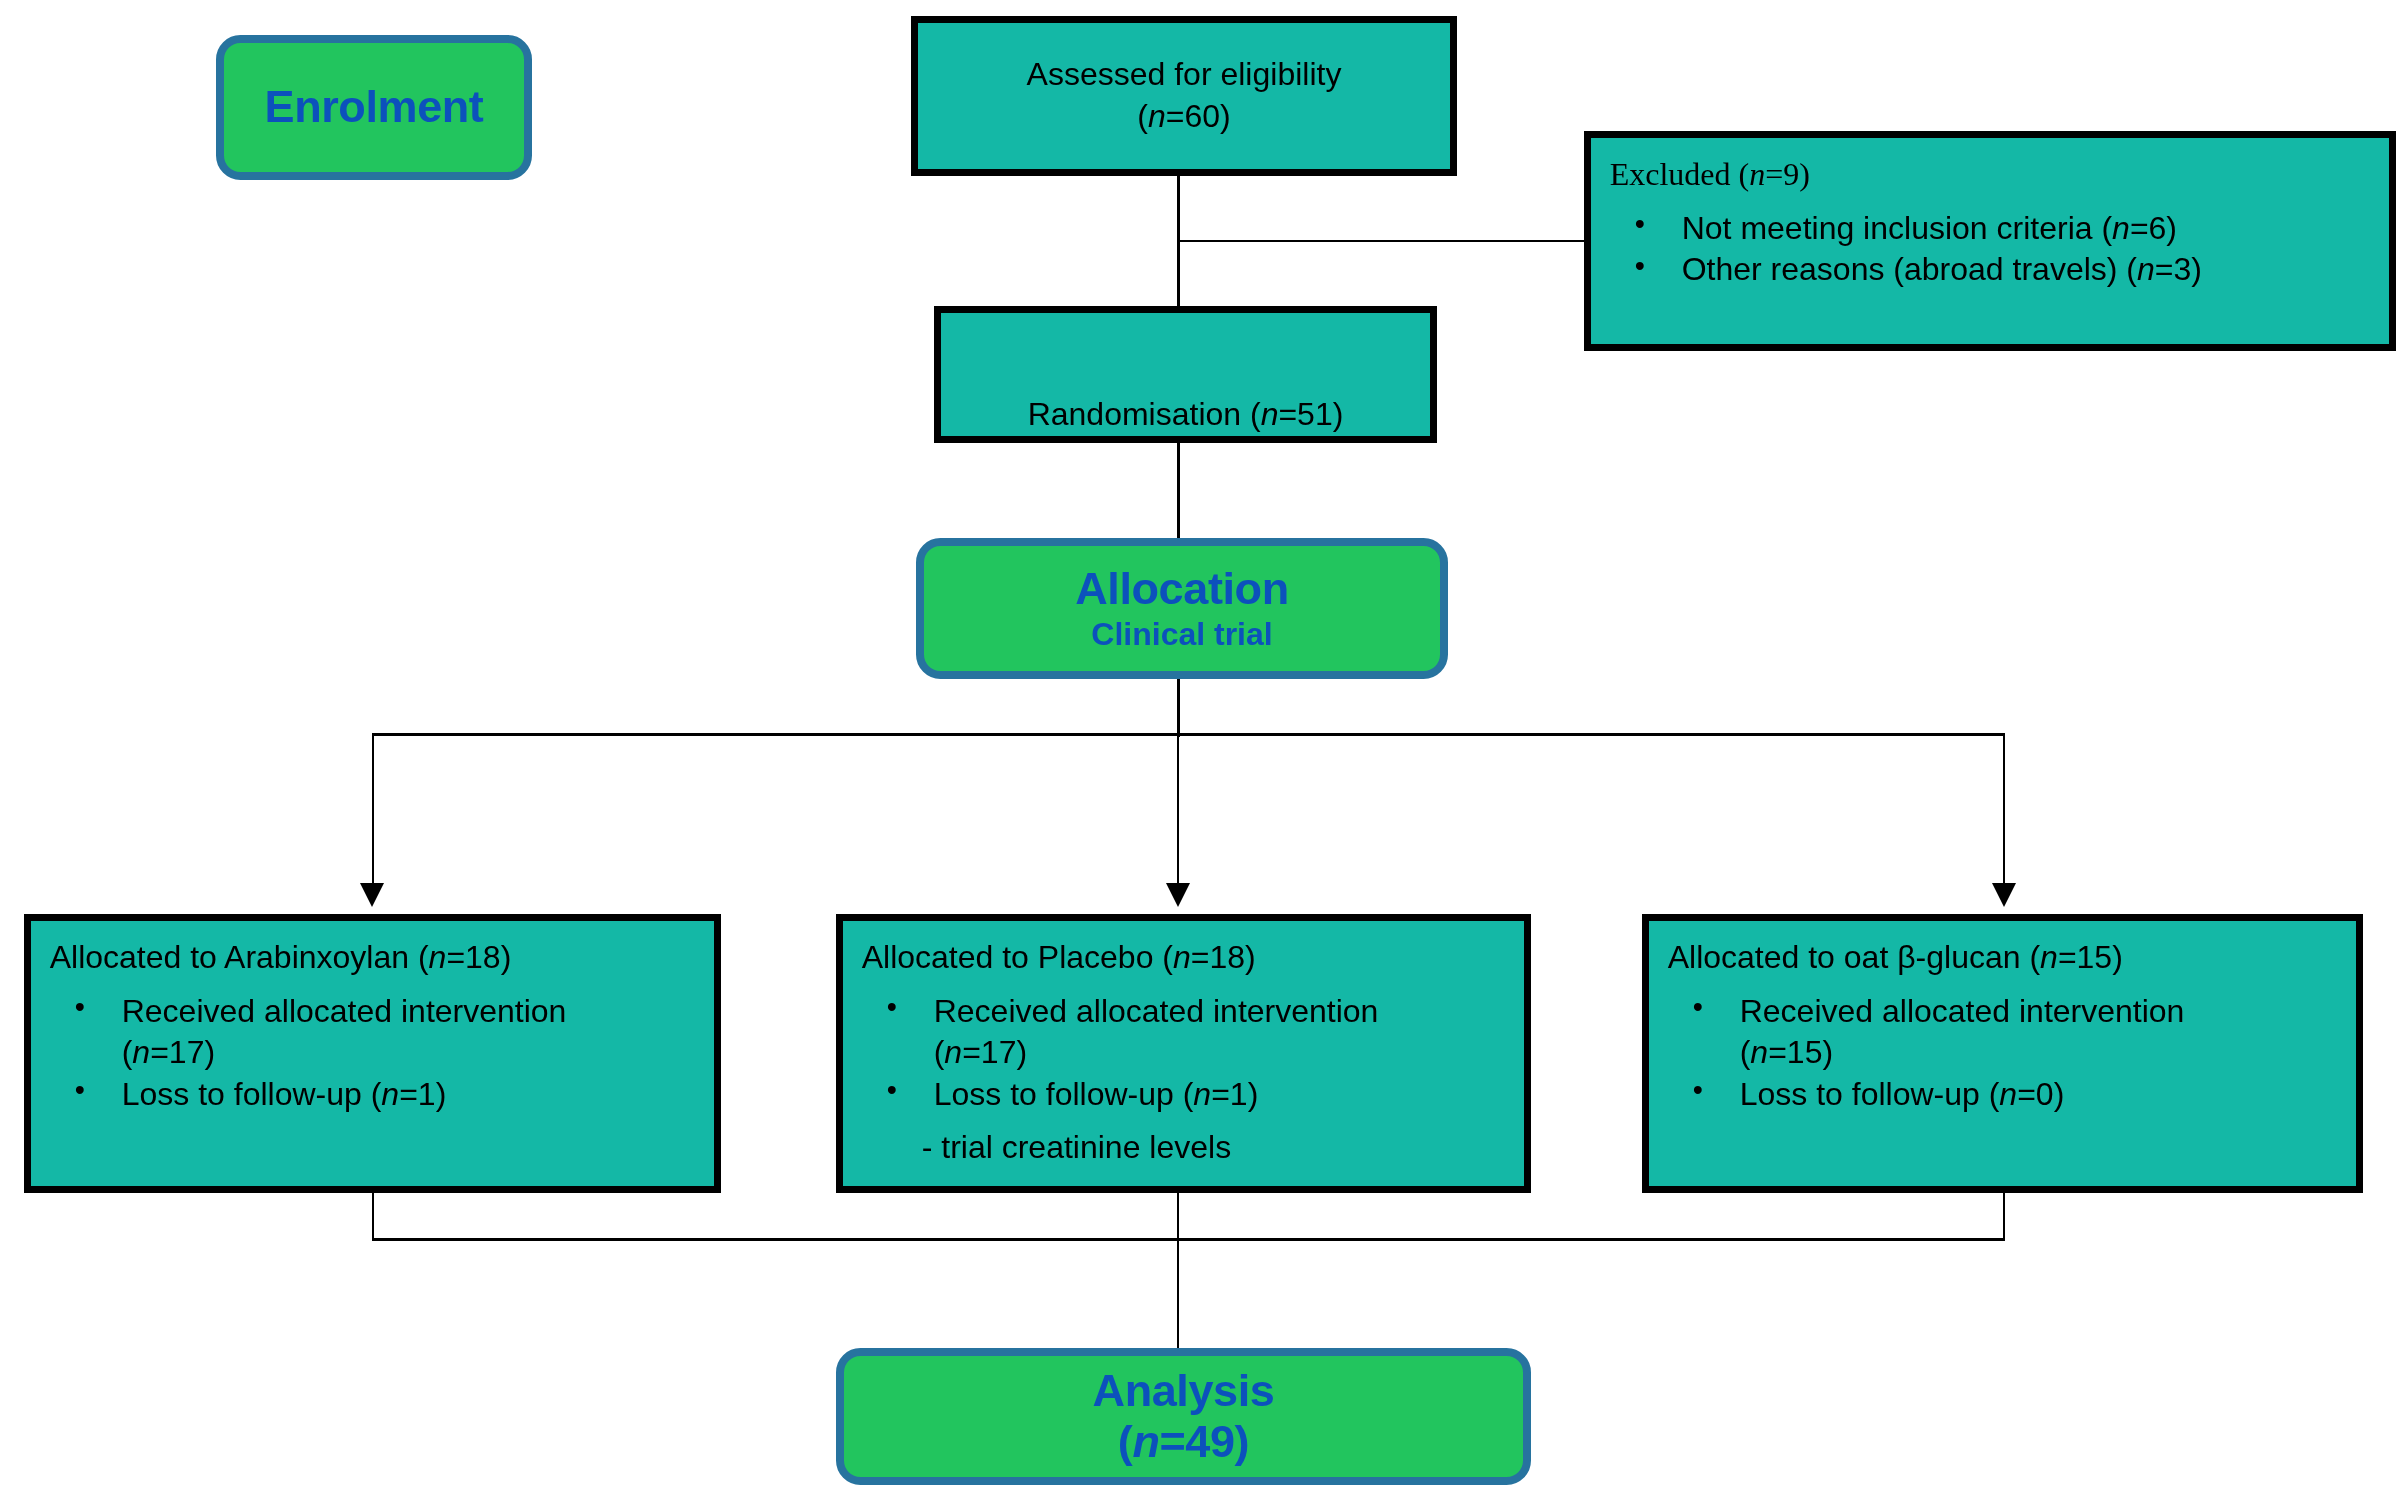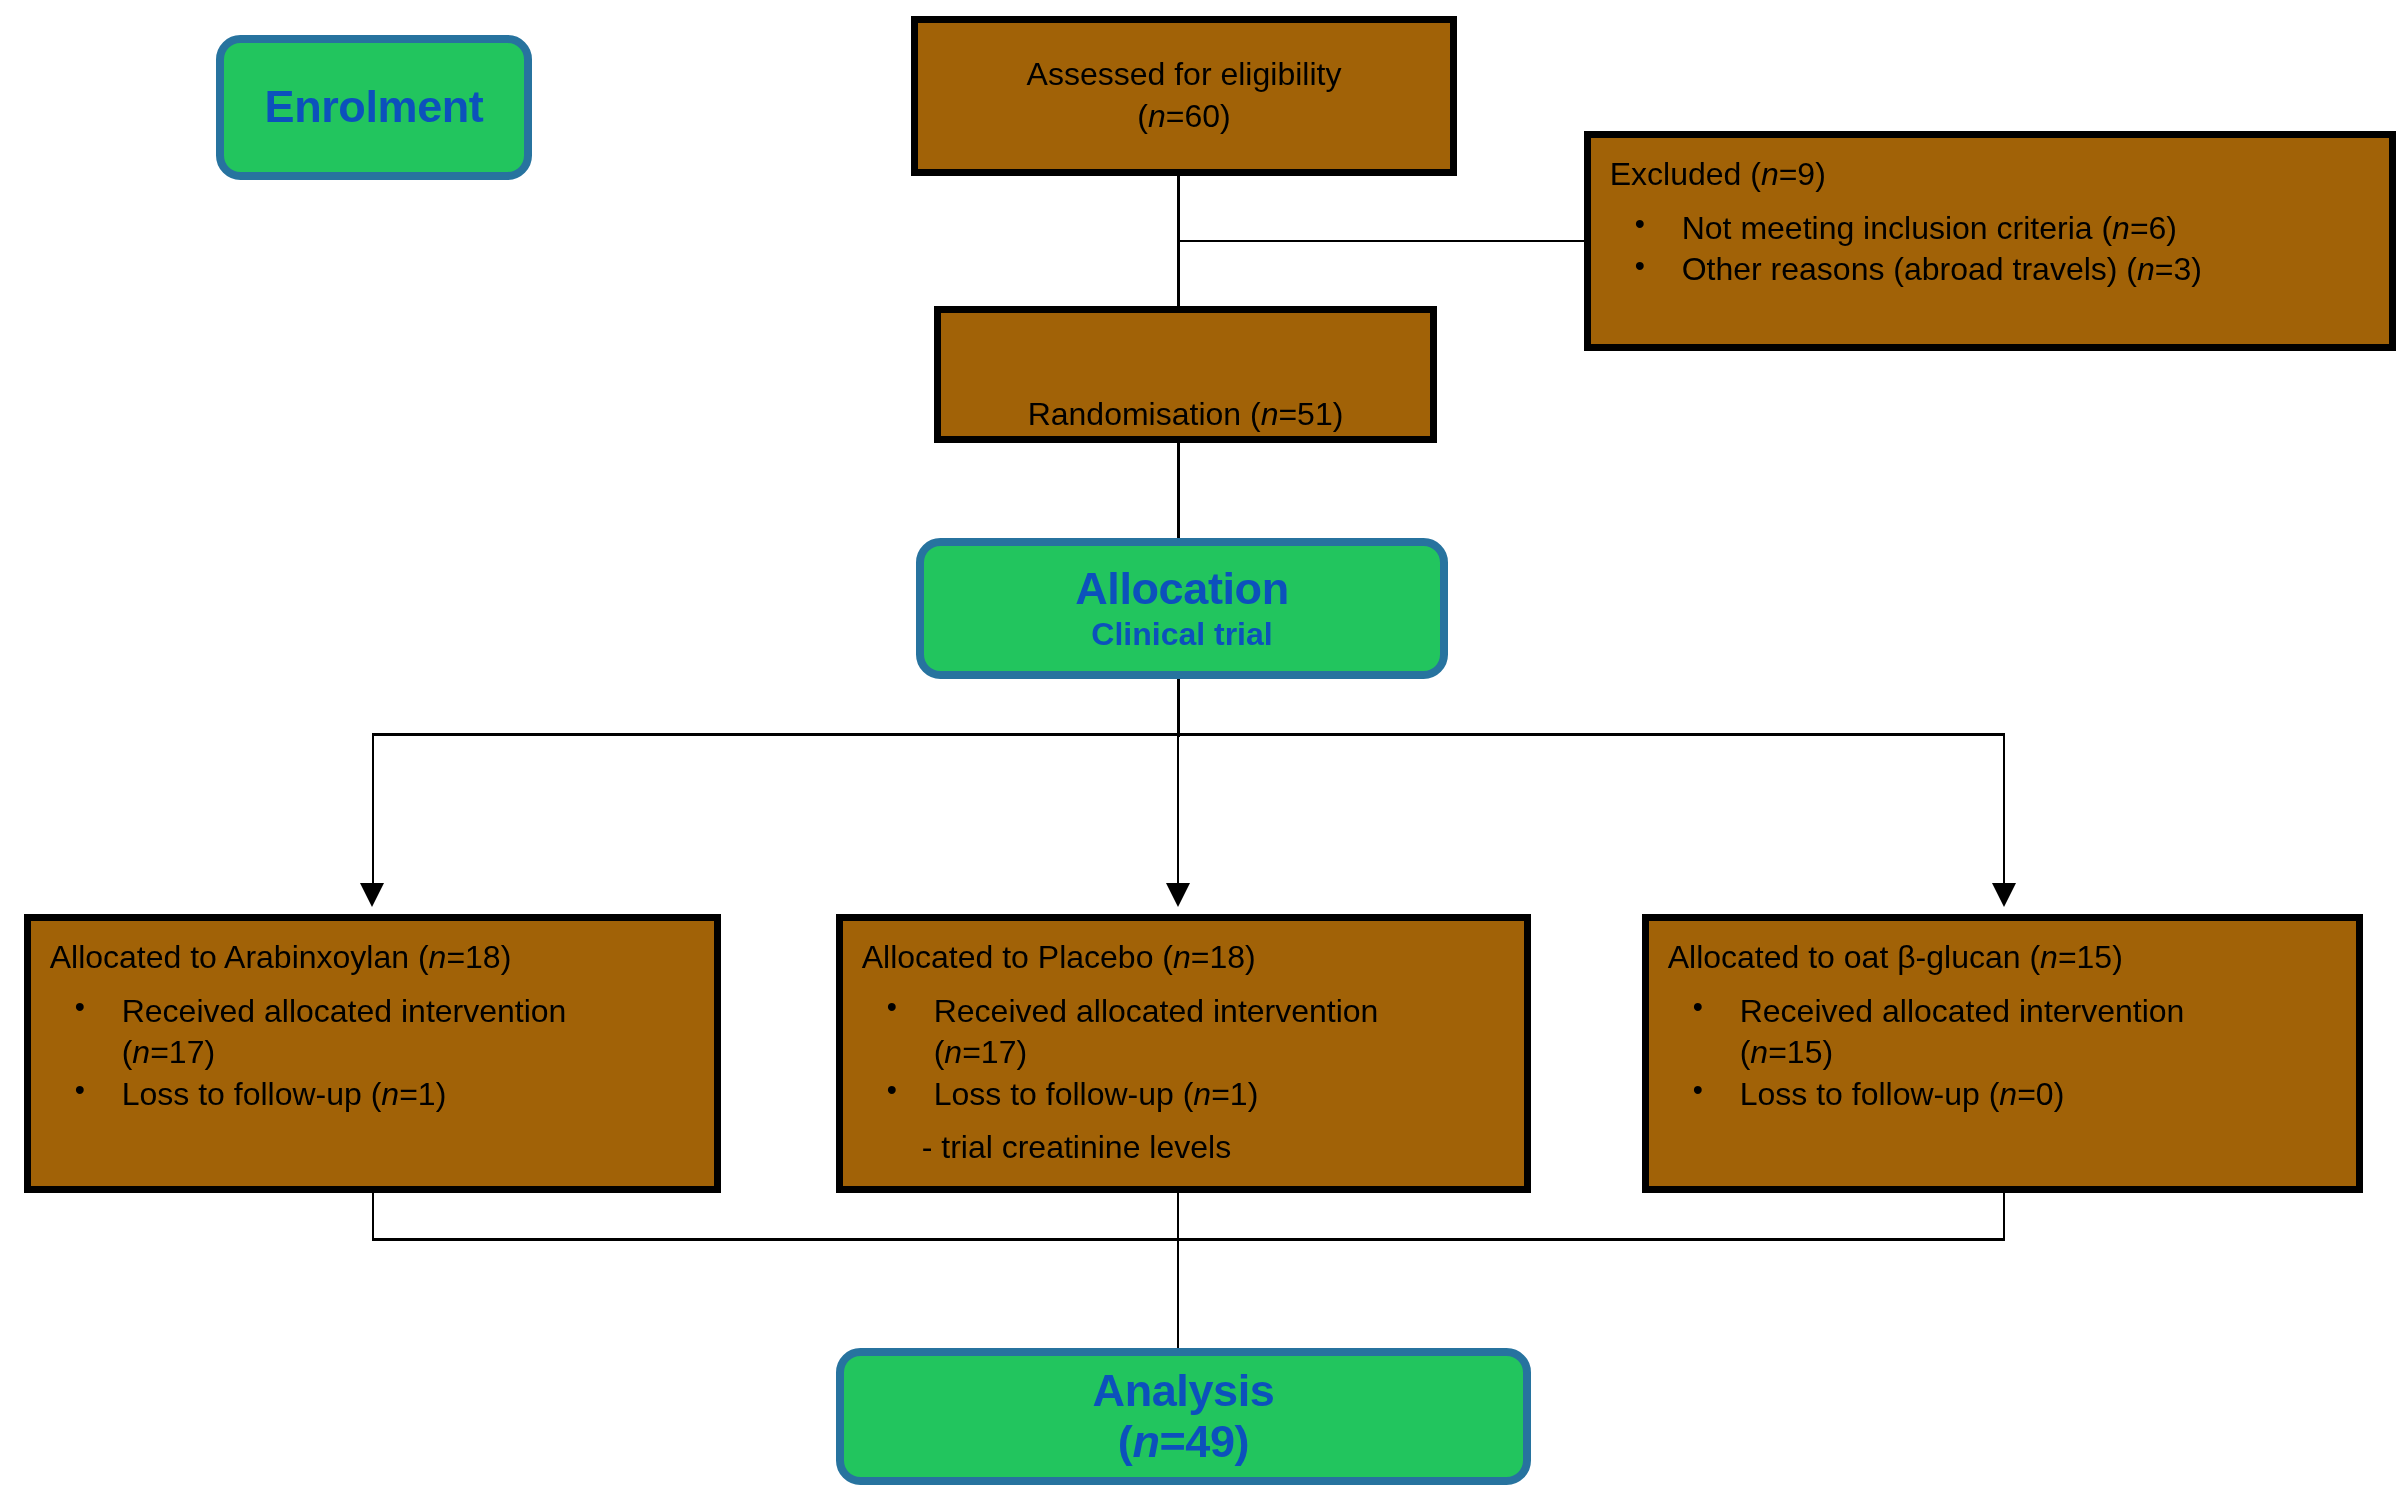--- a/index.html
+++ b/index.html
@@ -33,39 +33,39 @@
     font-weight: bold;
     text-align: center;
     line-height: 1.12;
   }
   .stage-title-lg { font-size: 45px; letter-spacing: -0.4px; }
   .stage-sub      { font-size: 32px; margin-top: 2.9px; }
 
   
   .node-box {
     position: absolute;
-    background: #a16207;
+    background: #14b8a6;
     border: 7.2px solid #000000;
     box-sizing: border-box;
     color: #000000;
     font-size: 32px;
     line-height: 1.30;
   }
   .node-box.center-text {
     display: flex;
     flex-direction: column;
     align-items: center;
     justify-content: center;
     text-align: center;
   }
   .node-box.pad {
     padding: 16px 18.7px;
   }
 
-  .box-head { white-space: nowrap; }
+  .box-head { white-space: nowrap; font-family: Liberation Serif, serif; }
 
   
   ul.bullets {
     list-style: none;
     margin: 12px;
     padding: 0;
   }
   ul.bullets > li {
     position: relative;
     padding-left: 60px;

